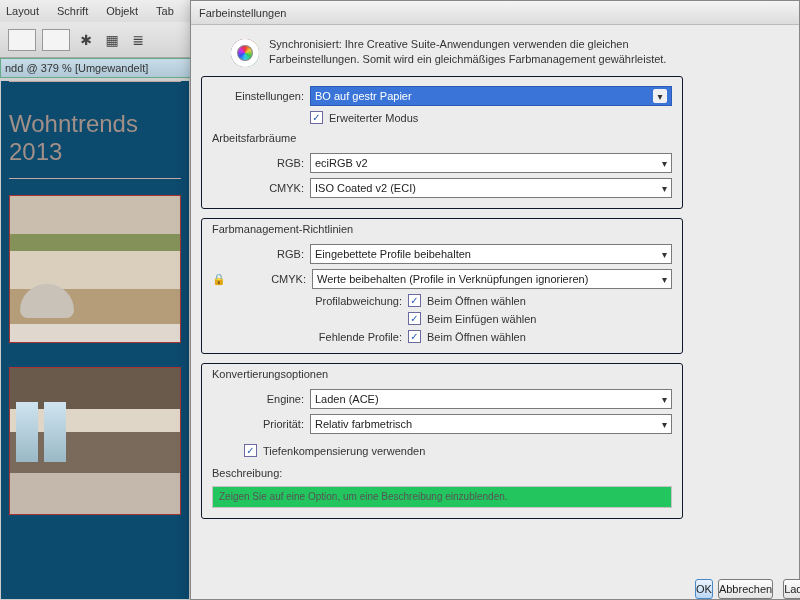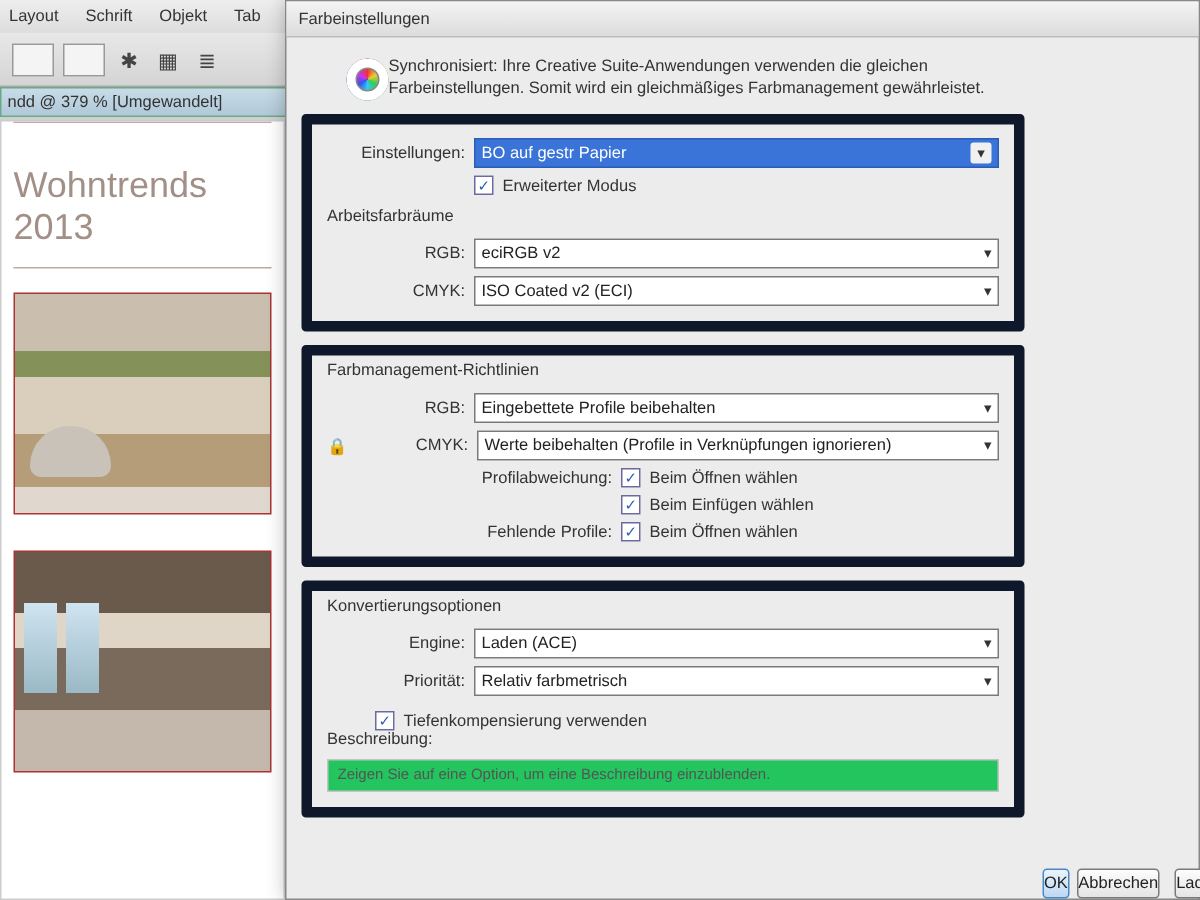--- a/index.html
+++ b/index.html
@@ -5,21 +5,21 @@
 * { box-sizing: border-box; margin: 0; padding: 0; font-family: "Segoe UI", Tahoma, sans-serif; font-size: 11px; }
 body { background: #e8e8e8; width: 800px; height: 600px; overflow: hidden; position: relative; }
 
 .bg-app { position: absolute; inset: 0; background: #d0d0d0; }
 .bg-menu { position: absolute; top: 0; left: 0; right: 0; height: 22px; background: linear-gradient(#eee,#ddd); display: flex; align-items: center; padding: 0 6px; gap: 18px; color: #333; }
 .bg-menu span { }
 .bg-toolbar { position: absolute; top: 22px; left: 0; right: 0; height: 36px; background: linear-gradient(#e8e8e8,#d4d4d4); border-bottom: 1px solid #aaa; display:flex; align-items:center; gap:6px; padding:0 8px; }
 .tb-box { width: 28px; height: 22px; background: #f4f4f4; border: 1px solid #999; }
 .tb-icon { width: 20px; height: 20px; display:flex; align-items:center; justify-content:center; color:#444; font-size:14px; }
 .bg-tabbar { position: absolute; top: 58px; left: 0; width: 202px; height: 20px; background: linear-gradient(#c8dce8,#b0c8d8); border:1px solid #6a8; display:flex; align-items:center; padding: 0 4px; color:#333; font-size: 10px; }
-.bg-doc { position: absolute; top: 80px; left: 0; width: 190px; bottom: 0; background: #ffffff; border: 1px solid #ccc; overflow:hidden; }
+.bg-doc { position: absolute; top: 80px; left: 0; width: 190px; bottom: 0; background: #0c4a6e; border: 1px solid #ccc; overflow:hidden; }
 .doc-title { font-size: 24px; color: #a29088; margin: 28px 0 12px 8px; font-weight: 300; }
 .doc-hr { border: none; border-top: 1px solid #c0a8a4; margin: 0 8px; }
 .doc-img { width: 172px; height: 148px; margin: 16px 8px 24px 8px; border: 1px solid #a33; overflow:hidden; }
 .img-room1 { background: linear-gradient(
     to bottom,
     #cabfae 0%, #cabfae 26%,
     #84925a 26%, #84925a 38%,
     #d9cfbc 38%, #d9cfbc 64%,
     #b59d7a 64%, #b59d7a 88%,
     #e0d8cf 88%, #e0d8cf 100%); position:relative; }
@@ -33,25 +33,25 @@
 .img-room2::before { content:""; position:absolute; left:6px; top:34px; width:22px; height:60px; background: linear-gradient(#cfe4f0,#9ab8c6); }
 .img-room2::after { content:""; position:absolute; left:34px; top:34px; width:22px; height:60px; background: linear-gradient(#cfe4f0,#9ab8c6); }
 
 .dlg { position: absolute; top: 0; left: 190px; right: 0; bottom: 0; background: #ececec; border: 1px solid #888; box-shadow: 0 0 12px rgba(0,0,0,.25); }
 .dlg-title { height: 24px; background: linear-gradient(#f4f4f4,#dcdcdc); display:flex; align-items:center; padding: 0 8px; color:#333; border-bottom:1px solid #bbb; }
 .dlg-body { position: absolute; top: 24px; left: 0; right: 0; bottom: 0; padding: 12px 10px 0 10px; display: flex; gap: 12px; }
 
 .main { flex: 1; display:flex; flex-direction:column; gap: 9px; }
 .side { width: 94px; display:flex; flex-direction:row; gap: 5px; align-items: flex-end; }
 
-.sync-row { display:flex; align-items:flex-start; padding-left: 30px; }
+.sync-row { display:flex; gap: 10px; align-items:flex-start; padding-left: 30px; }
 .sync-icon { width: 28px; height: 28px; flex: 0 0 28px; border-radius: 50%; background: conic-gradient(#e33,#ec3,#3c5,#3ce,#35e,#c3e,#e33); box-shadow: inset 0 0 0 6px #fff, inset 0 0 0 7px #888; margin-top:2px; }
 .sync-text { line-height: 1.35; color: #333; font-size: 11px; }
 
-.group { border: 7px solid #0f172a; border-radius: 3px; padding: 4px 10px 10px 10px; position: relative; background: #ececec; }
+.group { border: 1px solid #0f172a; border-radius: 3px; padding: 4px 10px 10px 10px; position: relative; background: #ececec; }
 .group > .legend { position: relative; top: 0; background: transparent; padding: 0 0 4px 0; color:#333; font-size:11px; }
 
 .row { display:flex; align-items:center; gap: 6px; margin-top: 5px; }
 .label-sm { width: 92px; text-align: right; color:#333; }
 .select { flex: 1; height: 20px; background: #fff; border: 1px solid #7a7a7a; display:flex; align-items:center; justify-content:space-between; padding: 0 4px; color: #222; }
 .select.blue { background: #3a74d8; color: #fff; border-color:#2a5cb8; }
 .select .arrow { color: #333; font-size:10px; }
 .select.blue .arrow { background:#f0f0f0; color:#333; width:14px; height:14px; display:flex; align-items:center; justify-content:center; border-radius:2px; }
 
 .chk { width: 13px; height: 13px; background:#fff; border:1px solid #6a6aa0; display:inline-flex; align-items:center; justify-content:center; color:#2a5cb8; font-size:10px; }
@@ -189,21 +189,21 @@
           <div class="select">
             <span>Relativ farbmetrisch</span>
             <span class="arrow">▾</span>
           </div>
         </div>
         <div class="row" style="margin-top:10px;padding-left:32px;">
           <span class="chk"></span>
           <span class="chk-label">Tiefenkompensierung verwenden</span>
         </div>
 
-        <div class="legend" style="margin-top:0;">Beschreibung:</div>
+        <div class="legend" style="margin-top:10px;">Beschreibung:</div>
         <div class="desc-box">Zeigen Sie auf eine Option, um eine Beschreibung einzublenden.</div>
       </div>
 
     </div>
 
     <div class="side">
       <div class="btn ok">OK</div>
       <div class="btn">Abbrechen</div>
       <div style="height:14px;"></div>
       <div class="btn">Laden...</div>

